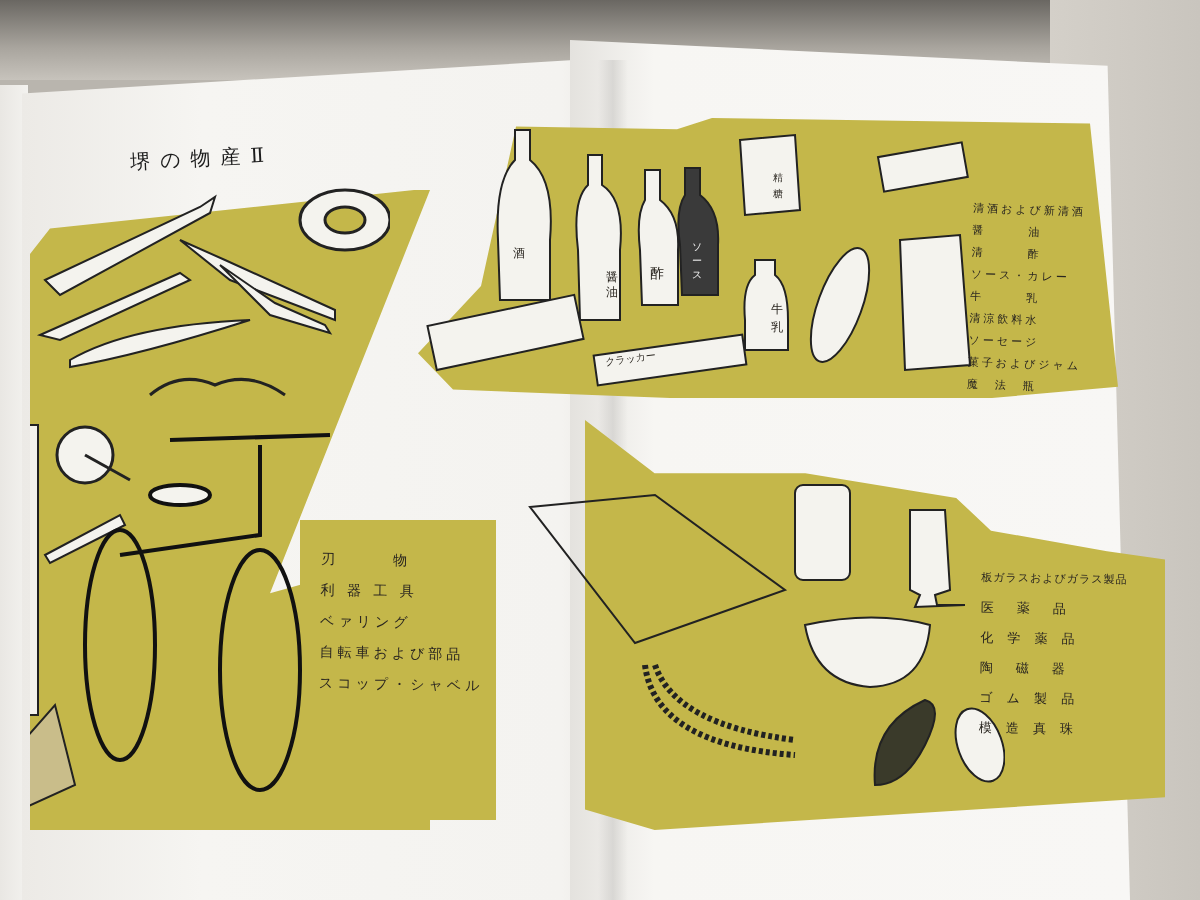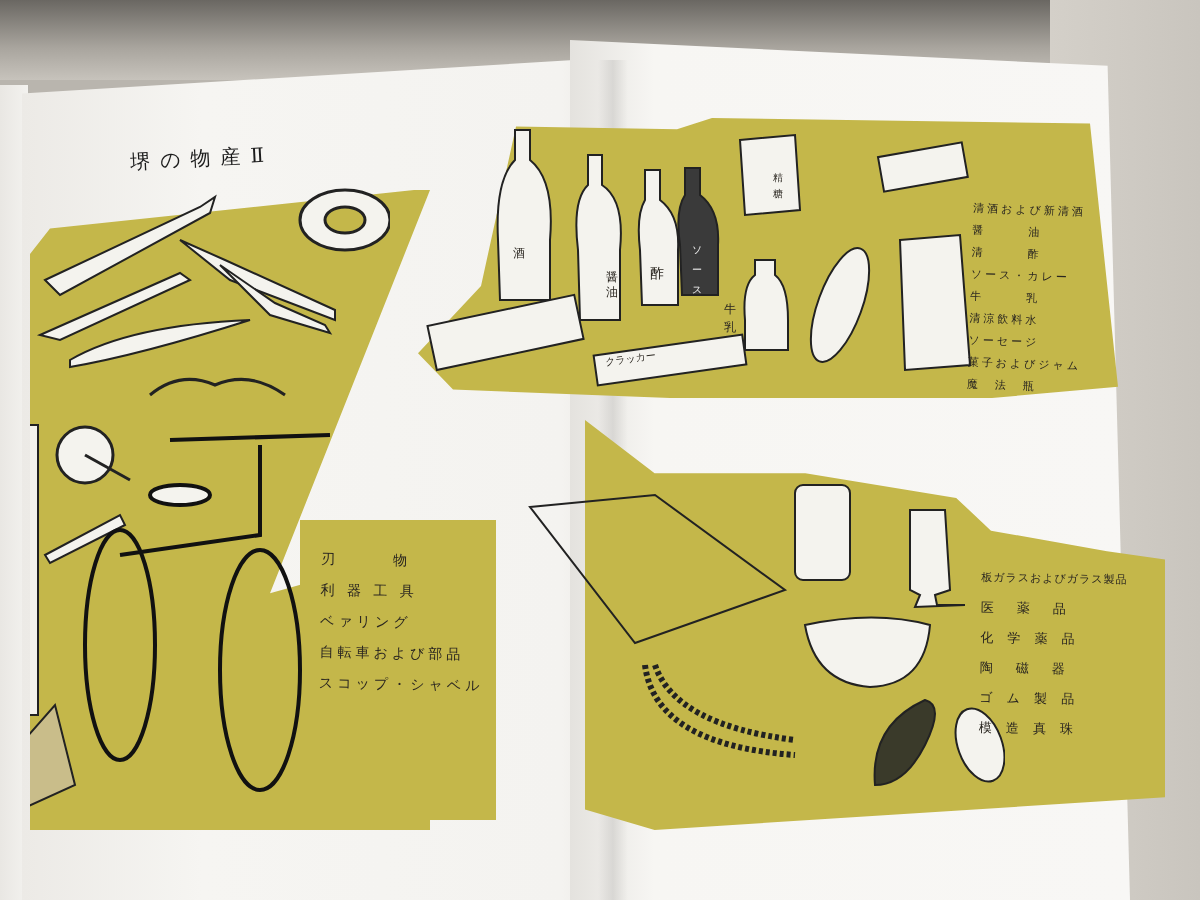--- a/index.html
+++ b/index.html
@@ -104,22 +104,22 @@
     <path d="M320,20 L375,15 L380,90 L325,95 Z"></path>
     <rect x="460" y="30" width="85" height="35" transform="rotate(-10 500 45)"></rect>
     <path d="M335,140 L355,140 L355,155 Q368,165 368,200 L368,230 L325,230 L325,200 Q322,165 335,155 Z"></path>
     <ellipse cx="420" cy="185" rx="22" ry="60" transform="rotate(20 420 185)"></ellipse>
     <path d="M480,120 L540,115 L550,245 L485,250 Z"></path>
   </g>
 </svg>
 <span class="lbl" style="left:513px;top:245px">酒</span>
 <span class="lbl" style="left:606px;top:270px;width:14px;line-height:15px">醤油</span>
 <span class="lbl" style="left:650px;top:265px;font-size:14px">酢</span>
-<span class="lbl" style="left:692px;top:240px;width:12px;line-height:20px;font-size:10px;color:#eee">ソース</span>
-<span class="lbl" style="left:724px;top:300px;width:14px;line-height:18px">牛乳</span>
+<span class="lbl" style="left:692px;top:240px;width:12px;line-height:14px;font-size:10px;color:#eee">ソース</span>
+<span class="lbl" style="left:771px;top:300px;width:14px;line-height:18px">牛乳</span>
 <span class="lbl" style="left:773px;top:170px;width:12px;line-height:16px;font-size:10px">精糖</span>
 <span class="lbl" style="left:605px;top:352px;font-size:10px;transform:rotate(-8deg)">クラッカー</span>
 
 <div class="abs list list2">
   <div class="item">清酒および新清酒</div>
   <div class="item">醤　　　油</div>
   <div class="item">清　　　酢</div>
   <div class="item">ソース・カレー</div>
   <div class="item">牛　　　乳</div>
   <div class="item">清涼飲料水</div>

